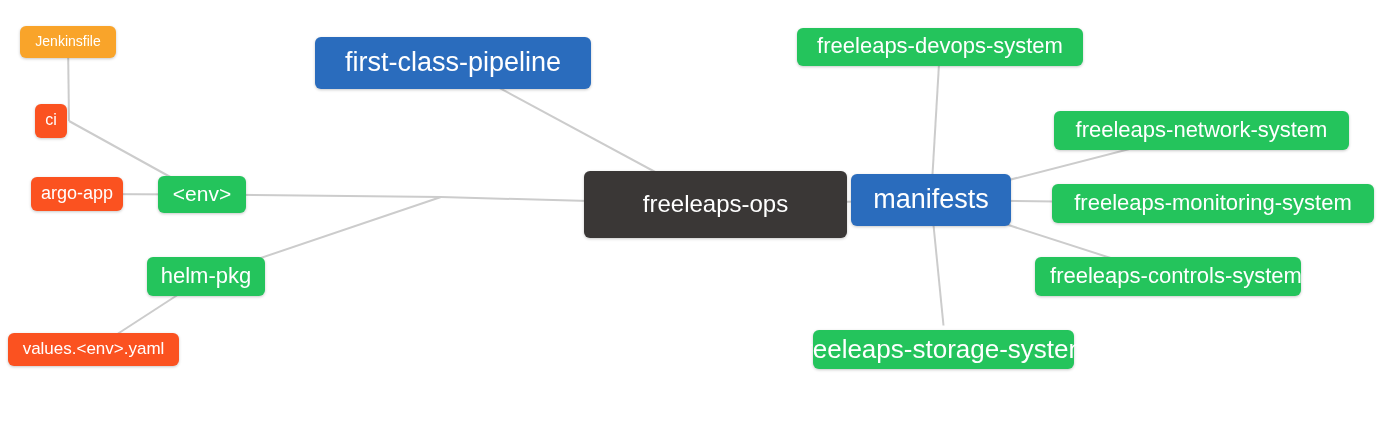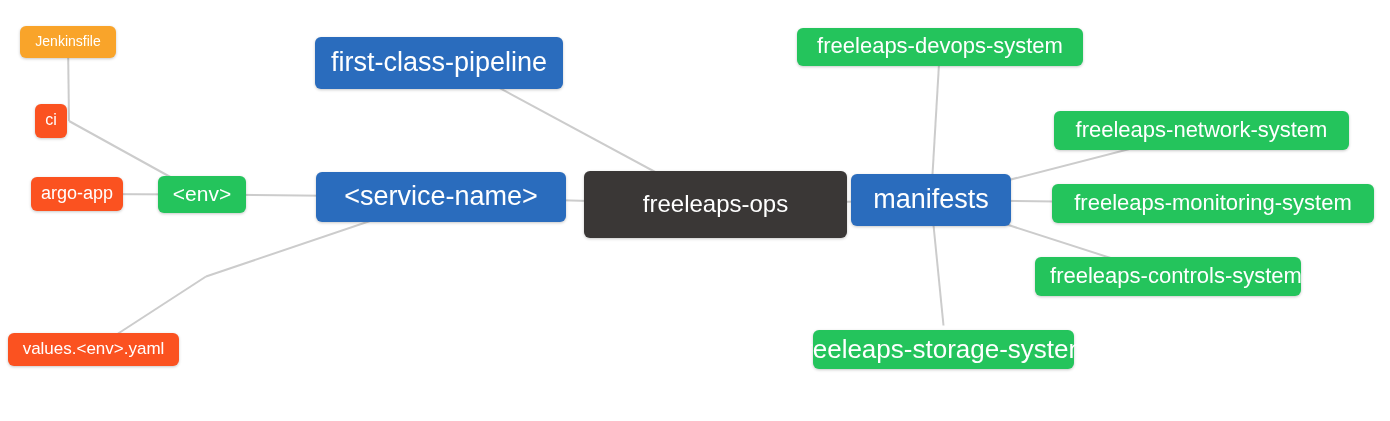--- a/index.html
+++ b/index.html
@@ -58,23 +58,23 @@
       <line x1="931" y1="200" x2="1201.5" y2="130.5" stroke="#cccccc" stroke-width="2"></line>
       <line x1="931" y1="200" x2="1213" y2="203.5" stroke="#cccccc" stroke-width="2"></line>
       <line x1="931" y1="200" x2="1168" y2="276.5" stroke="#cccccc" stroke-width="2"></line>
       <line x1="931" y1="200" x2="943.5" y2="325.5" stroke="#cccccc" stroke-width="2"></line>
     </svg>
 
 <div class="node" style="left: 20px; top: 26px; width: 96px; height: 32px; background: rgb(249, 164, 42); font-size: 14px; color: rgb(255, 255, 255);">Jenkinsfile</div>
     <div class="node" style="left: 35px; top: 104px; width: 32px; height: 34px; background: rgb(251, 82, 32); font-size: 16px; color: rgb(255, 255, 255);">ci</div>
     <div class="node" style="left: 31px; top: 177px; width: 92px; height: 34px; background: rgb(251, 82, 32); font-size: 18px; color: rgb(255, 255, 255);">argo-app</div>
     <div class="node" style="left: 158px; top: 176px; width: 88px; height: 37px; background: rgb(36, 196, 92); font-size: 21px; color: rgb(255, 255, 255); border-radius: 6px;">&lt;env&gt;</div>
+    <div class="node" style="left: 147px; top: 257px; width: 118px; height: 39px; background: rgb(36, 196, 92); font-size: 22px; color: rgb(255, 255, 255);">helm-pkg</div>
     <div class="node" style="left: 8px; top: 333px; width: 171px; height: 33px; background: rgb(251, 82, 32); font-size: 17px; color: rgb(255, 255, 255);">values.&lt;env&gt;.yaml</div>
-    <div class="node" style="left: 315px; top: 37px; width: 248px; height: 52px; background: rgb(42, 108, 189); font-size: 27px; color: rgb(255, 255, 255);">first-class-pipeline</div>
-    <div class="node" style="left: 316px; top: 172px; width: 250px; height: 50px; background: rgb(42, 108, 189); font-size: 27px; color: rgb(255, 255, 255);">&lt;service-name&gt;</div>
+    <div class="node" style="left: 315px; top: 37px; width: 276px; height: 52px; background: rgb(42, 108, 189); font-size: 27px; color: rgb(255, 255, 255);">first-class-pipeline</div>
     <div class="node" style="left: 584px; top: 171px; width: 263px; height: 67px; background: rgb(58, 55, 54); font-size: 24px; color: rgb(255, 255, 255);">freeleaps-ops</div>
     <div class="node" style="left: 851px; top: 174px; width: 160px; height: 52px; background: rgb(42, 108, 189); font-size: 27px; color: rgb(255, 255, 255);">manifests</div>
     <div class="node" style="left: 797px; top: 28px; width: 286px; height: 38px; background: rgb(36, 196, 92); font-size: 22px; color: rgb(255, 255, 255); text-align: center;">freeleaps-devops-system</div>
     <div class="node" style="left: 1054px; top: 111px; width: 295px; height: 39px; background: rgb(36, 196, 92); font-size: 22px; color: rgb(255, 255, 255);">freeleaps-network-system</div>
     <div class="node" style="left: 1052px; top: 184px; width: 322px; height: 39px; background: rgb(36, 196, 92); font-size: 22px; color: rgb(255, 255, 255);">freeleaps-monitoring-system</div>
     <div class="node" style="left: 1035px; top: 257px; width: 266px; height: 39px; background: rgb(36, 196, 92); font-size: 22px; color: rgb(255, 255, 255); padding-left: 16px;">freeleaps-controls-system</div>
     <div class="node" style="left: 813px; top: 306px; width: 261px; height: 39px; background: rgb(36, 196, 92); font-size: 26px; color: rgb(255, 255, 255); margin-top: 24px;">freeleaps-storage-system</div>
   </div>
 
 </body></html>

